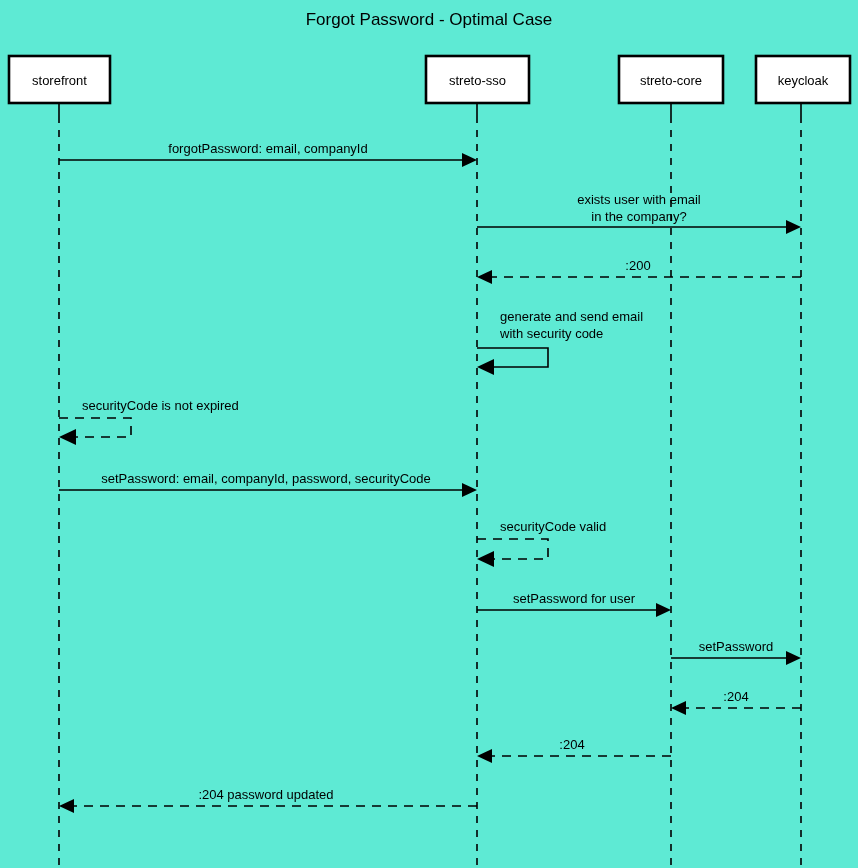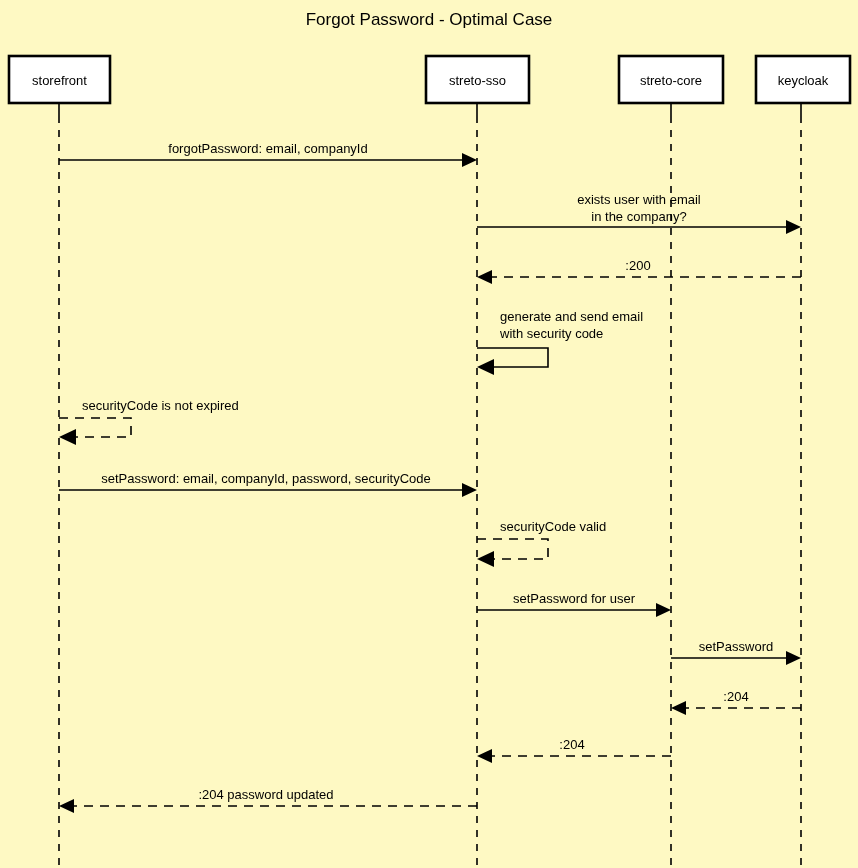--- a/index.html
+++ b/index.html
@@ -11,21 +11,21 @@
     width: 858px;
     height: 868px;
     font-family: "Liberation Sans", sans-serif;
     color: #000000;
     overflow: hidden;
   }
   #diagram-root {
     position: relative;
     width: 858px;
     height: 868px;
-    background: #fef9c3;
+    background: #5eead4;
   }
   #diagram-svg {
     position: absolute;
     left: 0;
     top: 0;
     width: 858px;
     height: 868px;
     display: block;
   }
   .title-text {

